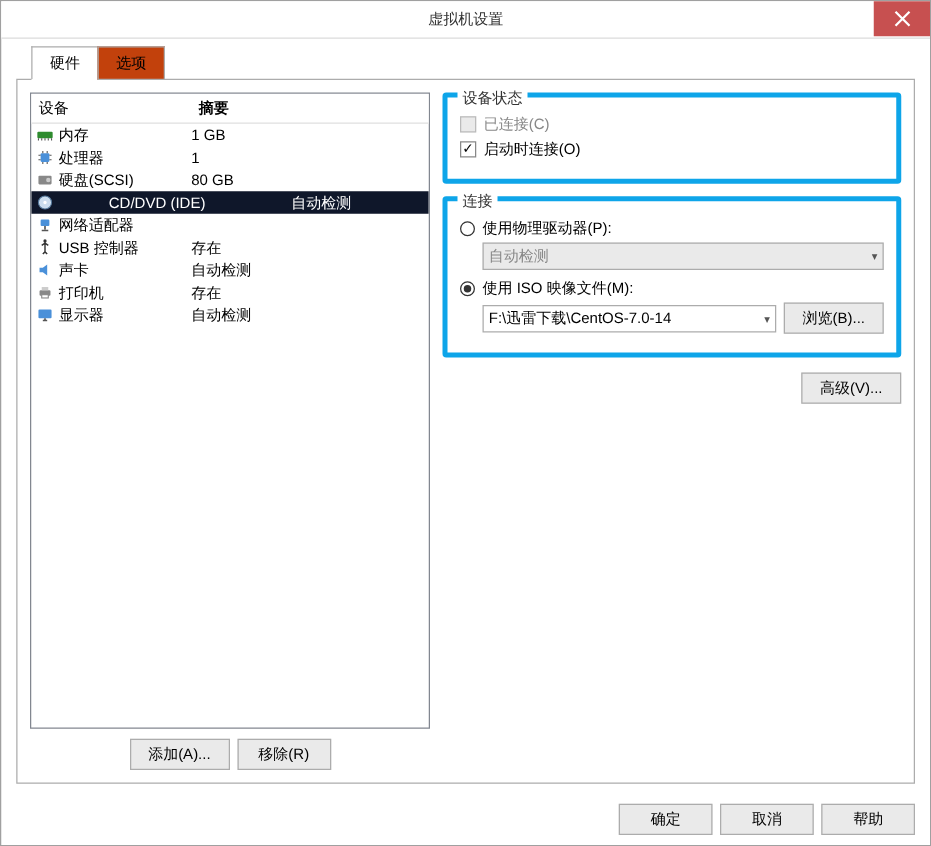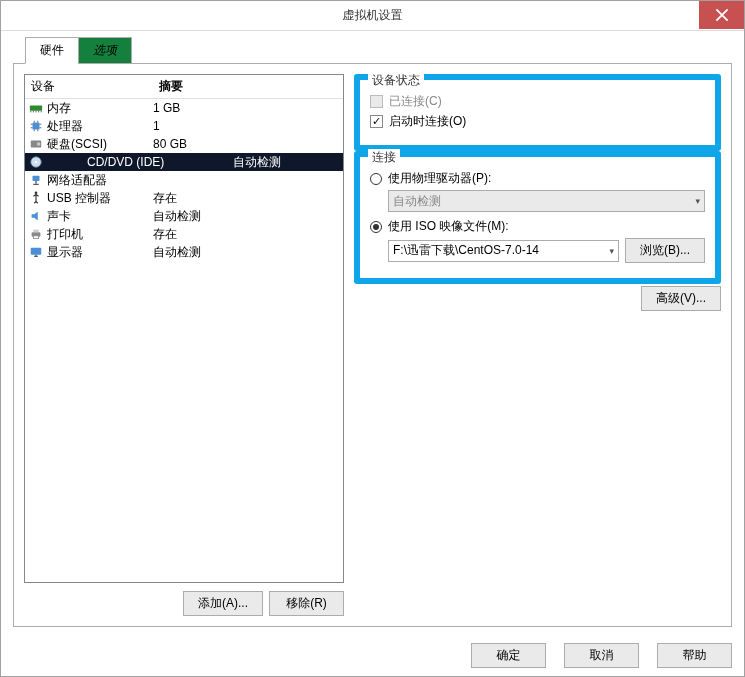--- a/index.html
+++ b/index.html
@@ -5,51 +5,51 @@
     * { box-sizing: border-box; margin: 0; padding: 0; font-family: "Microsoft YaHei", "Segoe UI", Tahoma, sans-serif; font-size: 12px; }
     body { background: #fff; width: 745px; height: 677px; overflow: hidden; }
     .window { width: 745px; height: 677px; border: 1px solid #a0a0a0; background: #fff; display: flex; flex-direction: column; }
     .titlebar { height: 30px; background: #fff; display: flex; align-items: center; justify-content: center; position: relative; border-bottom: 1px solid #dcdcdc; }
     .title { color: #333; }
     .close-btn { position: absolute; right: 0; top: 0; width: 45px; height: 28px; background: #c75050; color: #fff; display: flex; align-items: center; justify-content: center; font-size: 14px; cursor: pointer; }
     .content { flex: 1; padding: 6px 12px 8px 12px; display: flex; flex-direction: column; }
     .tabs { display: flex; position: relative; z-index: 1; margin-left: 12px; }
     .tab { padding: 4px 14px; border: 1px solid #acacac; background: #fff; cursor: pointer; margin-right: -1px; }
     .tab.active { border-bottom: 1px solid #fff; background: #fff; }
-    .tab.inactive { background: #15803d; font-style: italic; }
+    .tab.inactive { background: #c2410c; }
     .panel { border: 1px solid #acacac; margin-top: -1px; flex: 1; padding: 10px; display: flex; gap: 10px; }
     .left-col { width: 320px; display: flex; flex-direction: column; }
     .device-table { border: 1px solid #828790; flex: 1; overflow: hidden; }
     .thead { display: flex; background: #fff; border-bottom: 1px solid #e0e0e0; }
     .th { padding: 3px 6px; font-weight: normal; }
     .th-dev { width: 128px; }
     .th-sum { flex: 1; font-weight: bold; }
     .tbody { }
     .tr { display: flex; align-items: center; height: 18px; padding: 0 2px; }
     .tr.selected { background: #0f172a; color: #fff; gap: 40px; }
     .td-icon { width: 18px; display: flex; align-items: center; justify-content: center; }
     .td-dev { width: 108px; padding-left: 2px; }
     .td-sum { flex: 1; }
-    .left-buttons { display: flex; justify-content: flex-end; gap: 6px; margin-top: 8px; }
+    .left-buttons { display: flex; justify-content: center; gap: 6px; margin-top: 8px; }
     .btn { padding: 3px 14px; border: 1px solid #acacac; background: #eaeaea; cursor: pointer; min-width: 75px; text-align: center; }
     .right-col { flex: 1; display: flex; flex-direction: column; }
-    .group { border: 6px solid #0ea5e9; border-radius: 3px; padding: 10px 10px 12px 10px; position: relative; }
+    .group { border: 4px solid #0ea5e9; border-radius: 3px; padding: 10px 10px 12px 10px; margin-bottom: 10px; position: relative; }
     .group-label { position: absolute; top: -8px; left: 8px; background: #fff; padding: 0 4px; color: #333; }
     .row { display: flex; align-items: center; margin: 3px 0; gap: 6px; }
     .chk { width: 13px; height: 13px; border: 1px solid #888; display: inline-flex; align-items: center; justify-content: center; font-size: 10px; background: #fff; }
     .chk.checked::after { content: "✓"; color: #000; font-size: 11px; line-height: 1; }
     .chk.disabled { background: #eaeaea; border-color: #bbb; }
     .radio { width: 12px; height: 12px; border: 1px solid #333; border-radius: 50%; display: inline-flex; align-items: center; justify-content: center; background: #fff; }
     .radio.checked::after { content: ""; width: 6px; height: 6px; background: #333; border-radius: 50%; }
     .combo { flex: 1; border: 1px solid #acacac; padding: 2px 4px; background: #fff; display: flex; align-items: center; justify-content: space-between; height: 22px; }
     .combo.disabled { background: #eaeaea; color: #888; }
     .combo .arrow { font-size: 9px; color: #555; }
     .sub { margin-left: 18px; }
     .right-end { display: flex; justify-content: flex-end; margin-top: 2px; }
-    .footer { display: flex; justify-content: flex-end; gap: 18px; padding: 8px 12px; }
+    .footer { display: flex; justify-content: flex-end; gap: 6px; padding: 8px 12px; }
     .icon-svg { width: 14px; height: 14px; }
     .disabled-text { color: #888; }
   </style>
 </head>
 <body>
 
 <div class="window">
   <div class="titlebar">
     <span class="title">虚拟机设置</span>
     <div class="close-btn">

